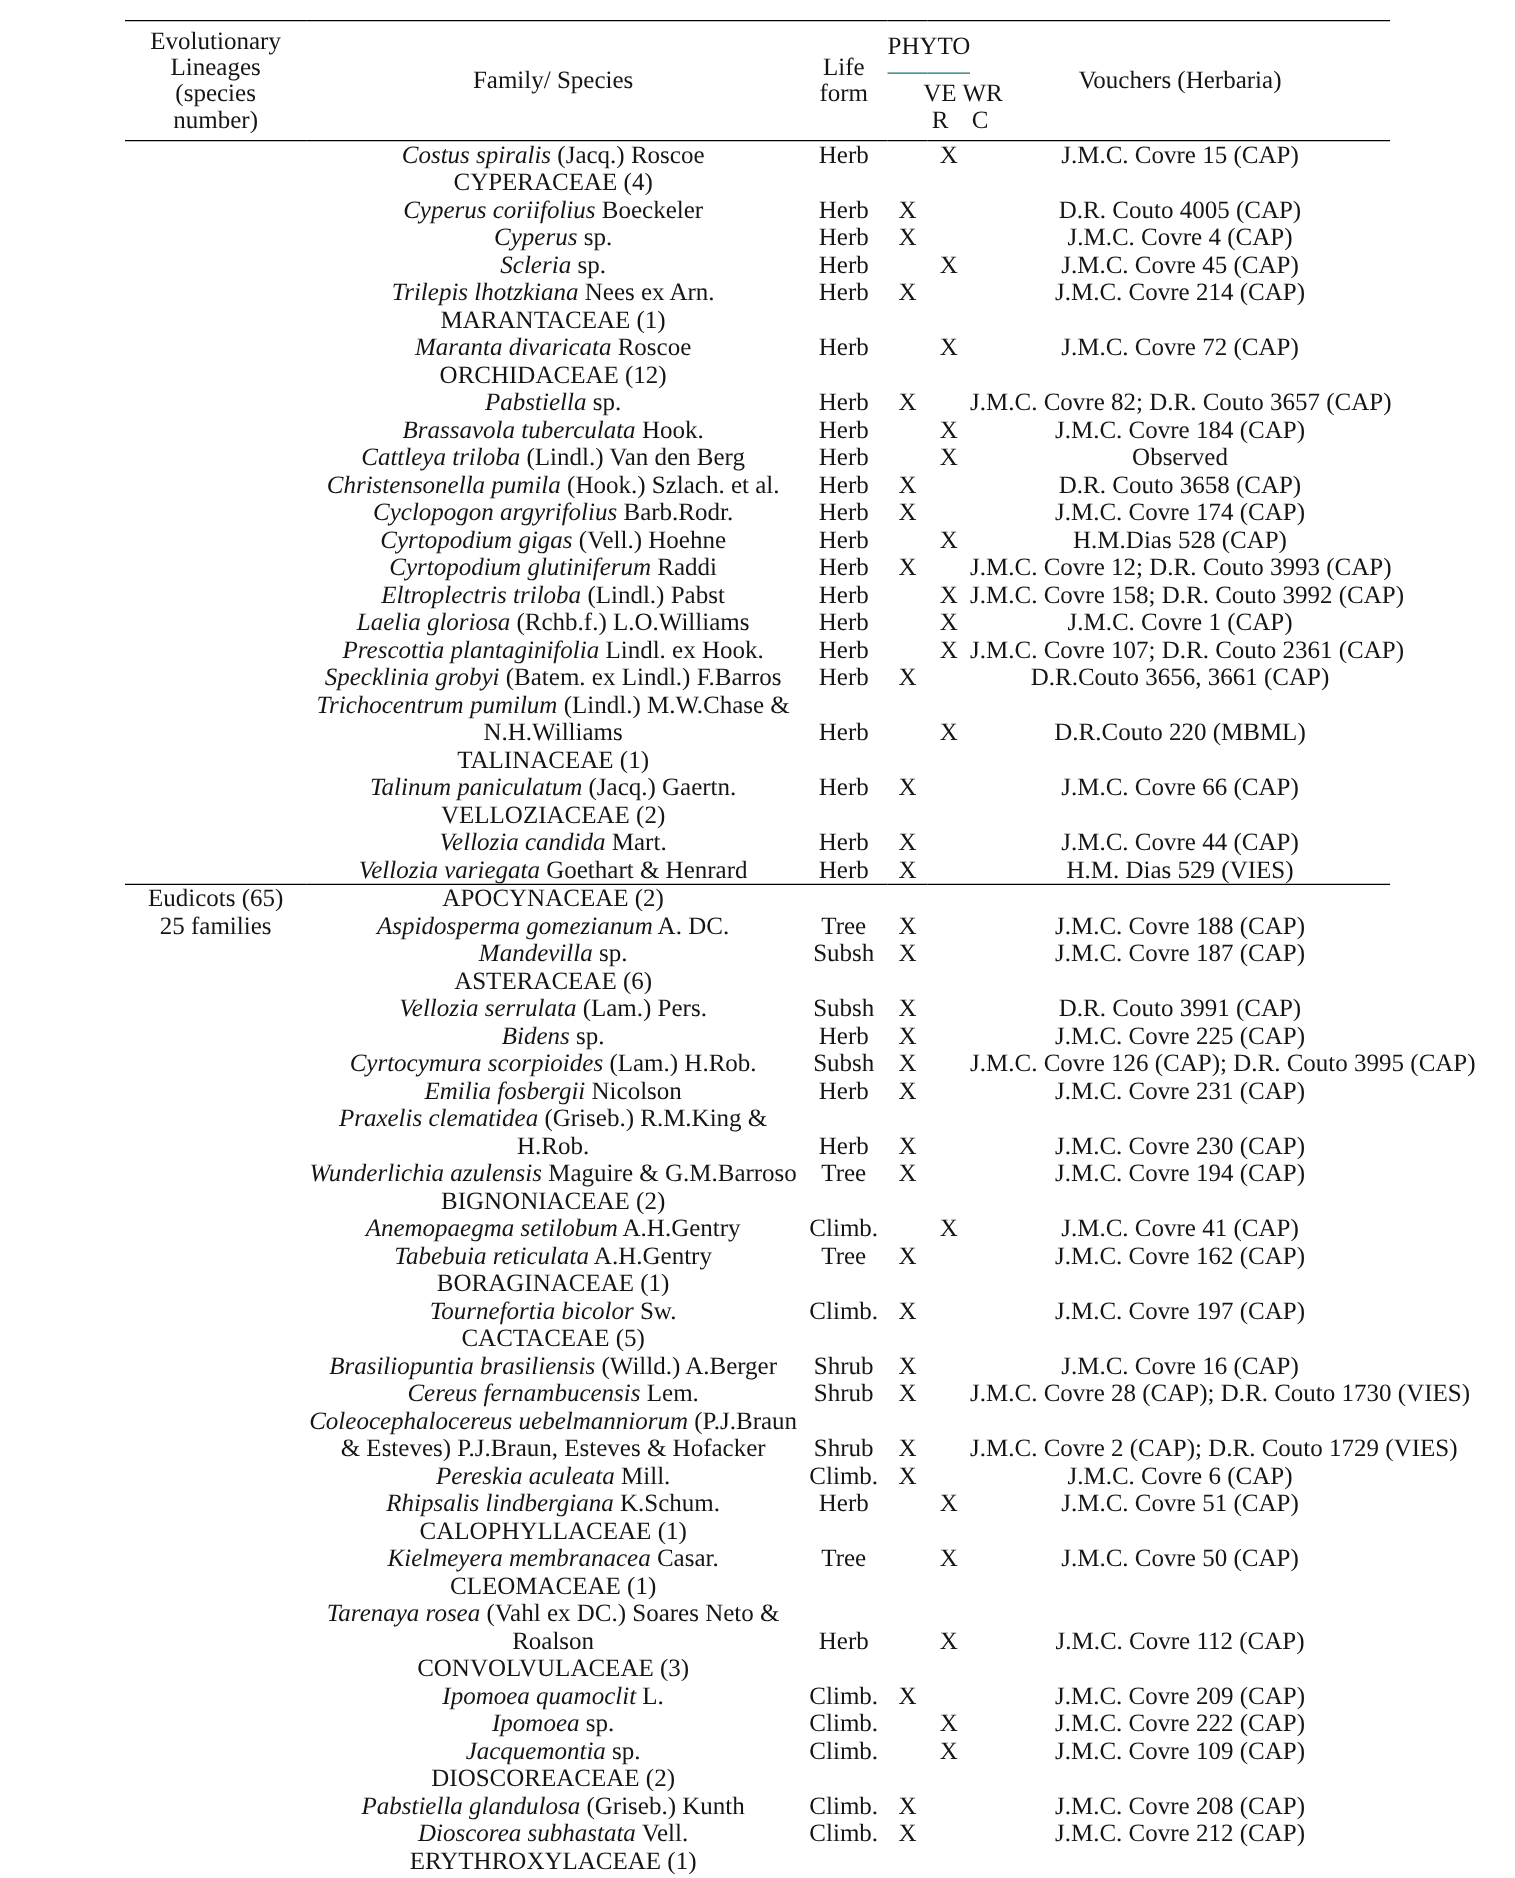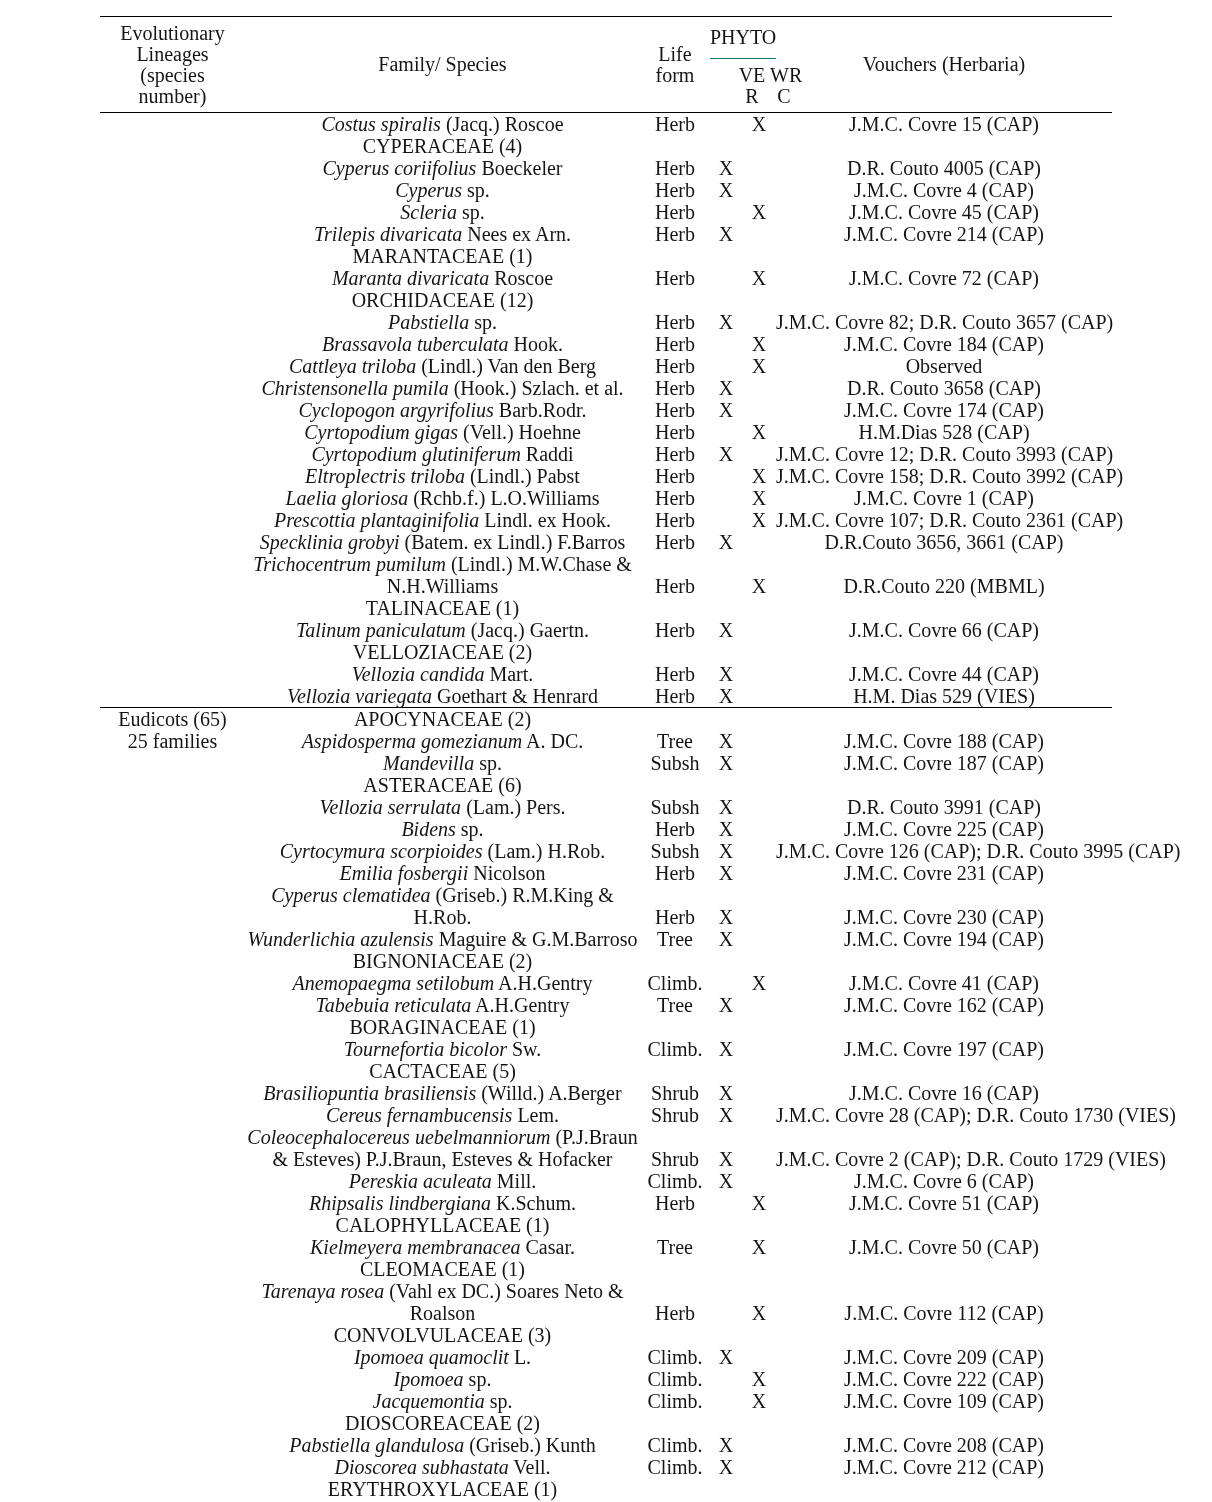--- a/index.html
+++ b/index.html
@@ -127,21 +127,21 @@
         <tr>
           <td class="col-lineage"></td>
           <td class="col-species"><i>Scleria</i> sp.</td>
           <td class="col-life">Herb</td>
           <td class="col-mark"></td>
           <td class="col-mark">X</td>
           <td class="col-voucher">J.M.C. Covre 45 (CAP)</td>
         </tr>
         <tr>
           <td class="col-lineage"></td>
-          <td class="col-species"><i>Trilepis divaricata</i> Nees ex Arn.</td>
+          <td class="col-species"><i>Trilepis lhotzkiana</i> Nees ex Arn.</td>
           <td class="col-life">Herb</td>
           <td class="col-mark">X</td>
           <td class="col-mark"></td>
           <td class="col-voucher">J.M.C. Covre 214 (CAP)</td>
         </tr>
         <tr>
           <td class="col-lineage"></td>
           <td class="col-species">MARANTACEAE (1)</td>
           <td class="col-life"></td>
           <td class="col-mark"></td>
@@ -359,21 +359,21 @@
         <tr>
           <td class="col-lineage"></td>
           <td class="col-species"><i>Emilia fosbergii</i> Nicolson</td>
           <td class="col-life">Herb</td>
           <td class="col-mark">X</td>
           <td class="col-mark"></td>
           <td class="col-voucher">J.M.C. Covre 231 (CAP)</td>
         </tr>
         <tr>
           <td class="col-lineage"></td>
-          <td class="col-species"><i>Cyperus clematidea</i> (Griseb.) R.M.King &amp; H.Rob.</td>
+          <td class="col-species"><i>Praxelis clematidea</i> (Griseb.) R.M.King &amp; H.Rob.</td>
           <td class="col-life">Herb</td>
           <td class="col-mark">X</td>
           <td class="col-mark"></td>
           <td class="col-voucher">J.M.C. Covre 230 (CAP)</td>
         </tr>
         <tr>
           <td class="col-lineage"></td>
           <td class="col-species"><i>Wunderlichia azulensis</i> Maguire &amp; G.M.Barroso</td>
           <td class="col-life">Tree</td>
           <td class="col-mark">X</td>

